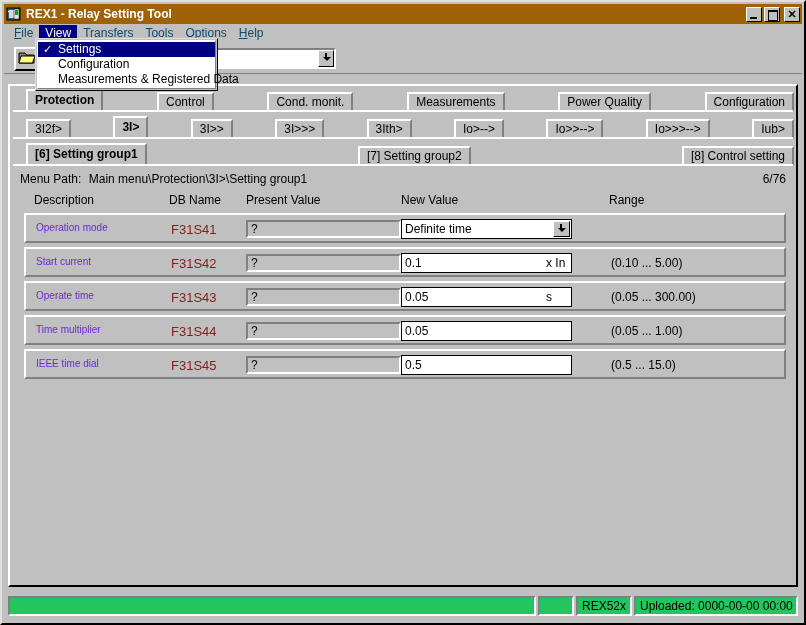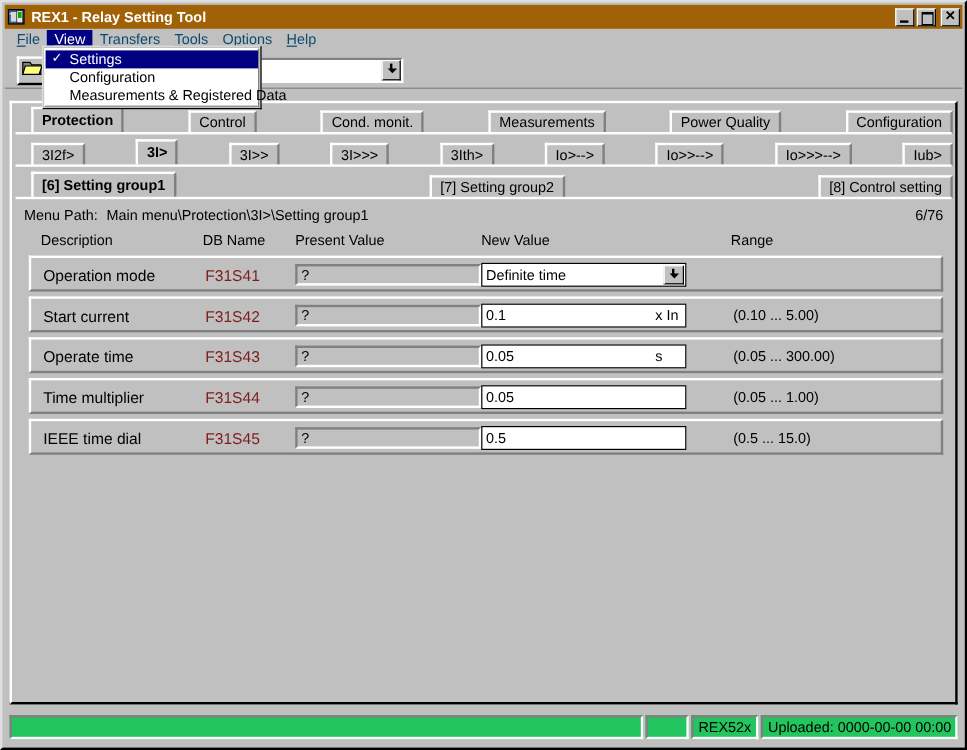--- a/index.html
+++ b/index.html
@@ -184,21 +184,21 @@
   #colheaders span { position: absolute; top: 0; white-space: nowrap; }
 
   
   #rows { margin: 4px 10px 0 14px; }
   .row {
     position: relative; height: 30px; margin-bottom: 4px;
     background: #c0c0c0;
     border-left: 2px solid #ffffff; border-top: 2px solid #ffffff;
     border-right: 2px solid #808080; border-bottom: 2px solid #808080;
   }
-  .cell-desc { position: absolute; left: 10px; top: 7px; font-size: 13px; color: #000000; white-space: nowrap; }
+  .cell-desc { position: absolute; left: 10px; top: 7px; font-size: 10px; color: #6d28d9; white-space: nowrap; }
   .cell-db   { position: absolute; left: 145px; top: 7px; font-size: 13px; color: #7f1d1d; white-space: nowrap; }
   .cell-unit { position: absolute; left: 520px; top: 7px; font-size: 12px; color: #000; white-space: nowrap; }
   .cell-range{ position: absolute; left: 585px; top: 7px; font-size: 12px; color: #000; white-space: nowrap; }
 
   .present {
     position: absolute; left: 220px; top: 5px; width: 155px; height: 18px;
     background: #c0c0c0;
     border-left: 2px solid #808080; border-top: 2px solid #808080;
     border-right: 2px solid #ffffff; border-bottom: 2px solid #ffffff;
     font-size: 12px; color: #000; padding-left: 3px; line-height: 15px;

